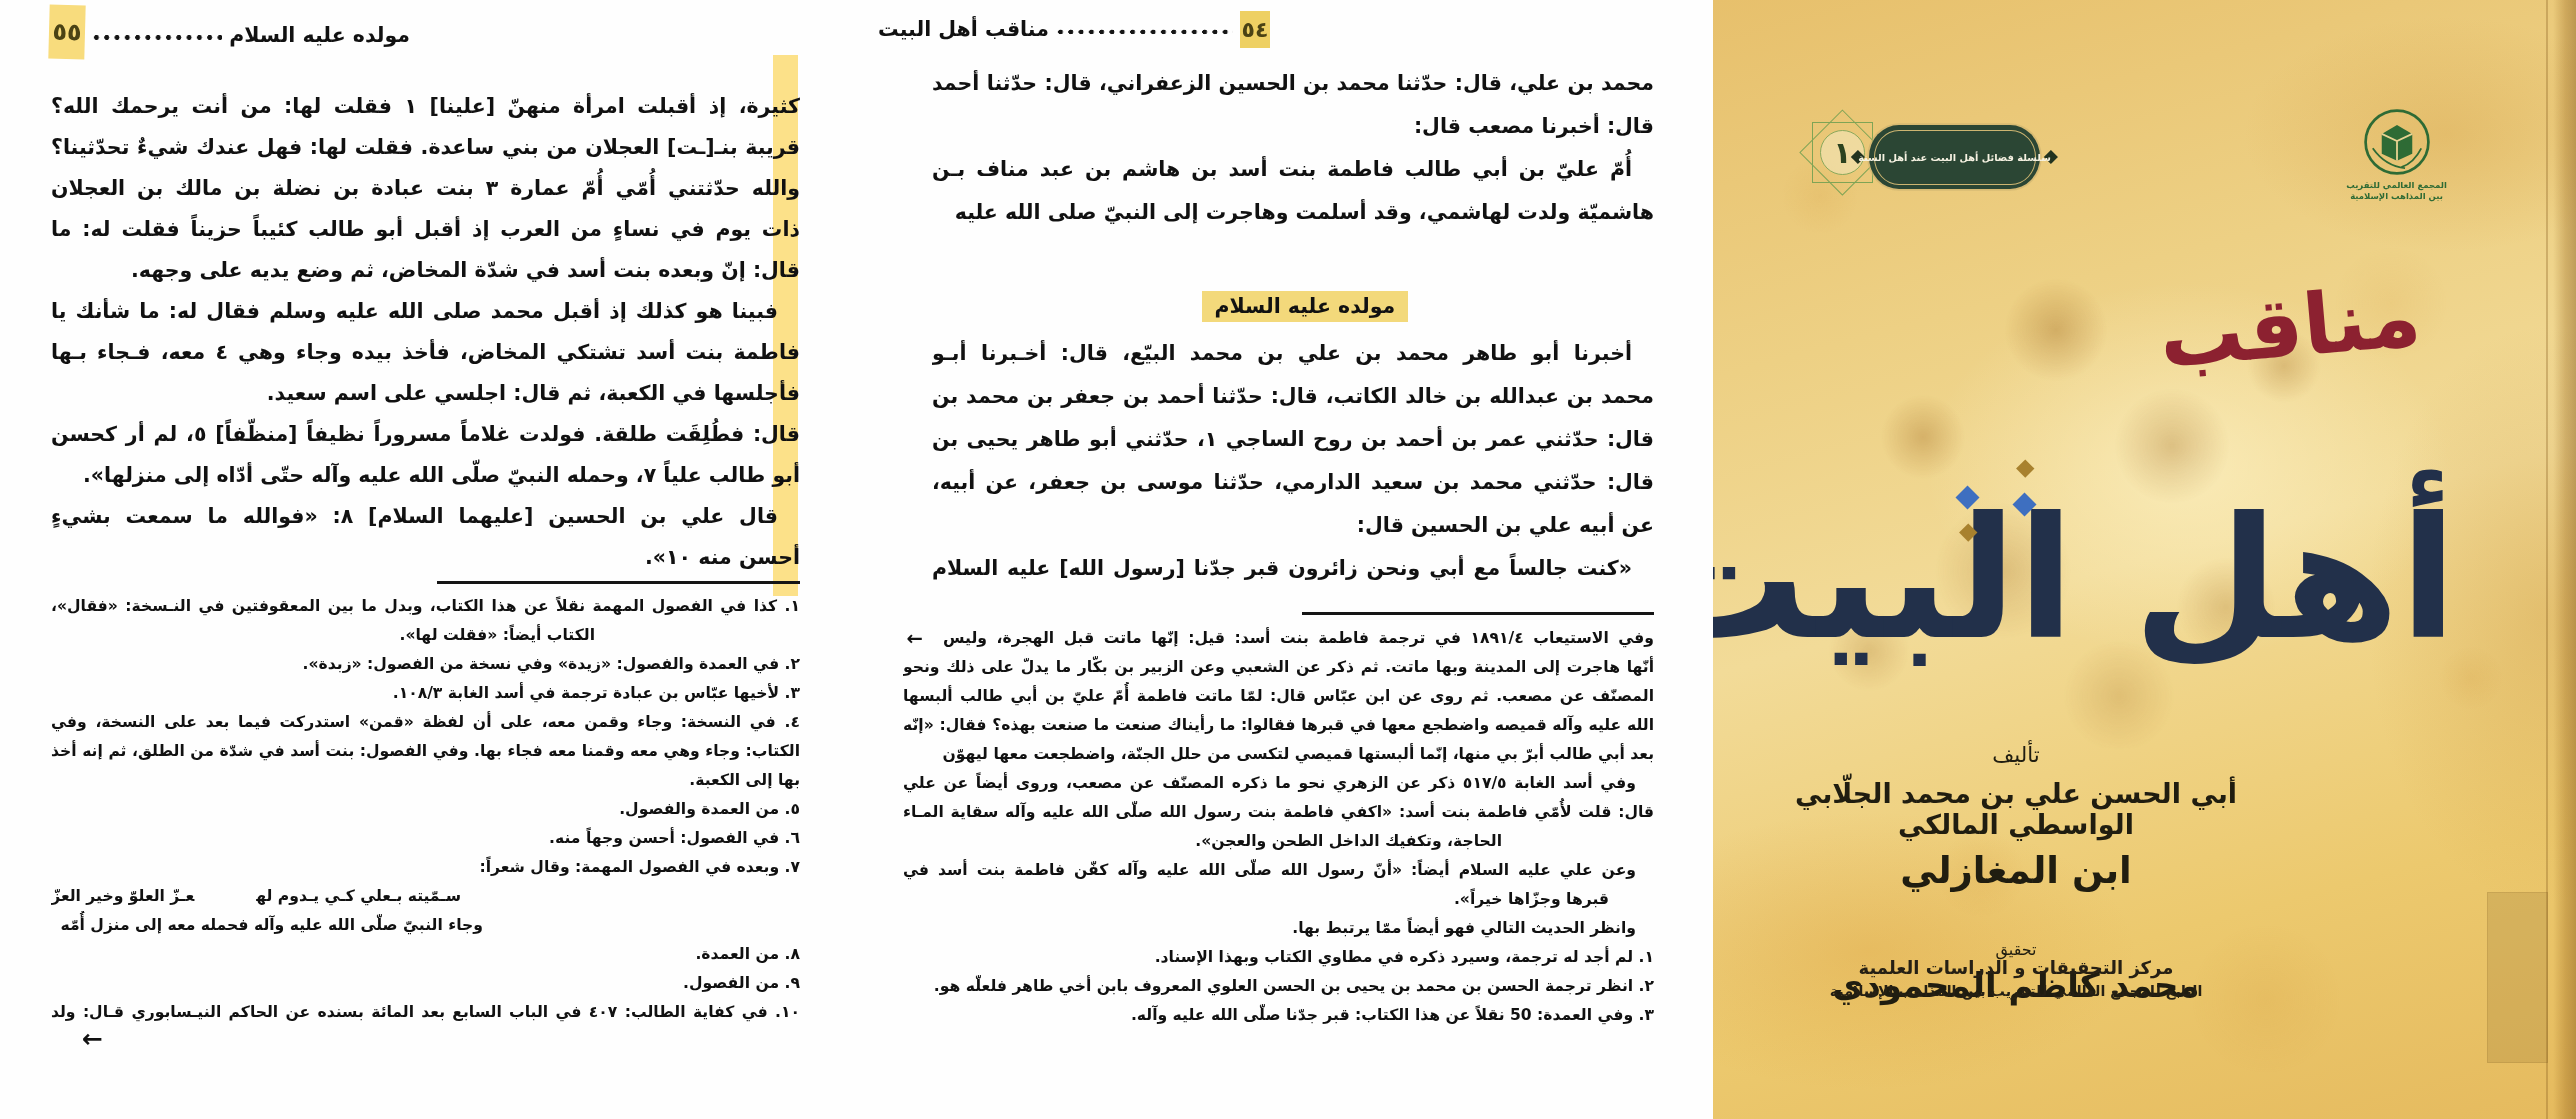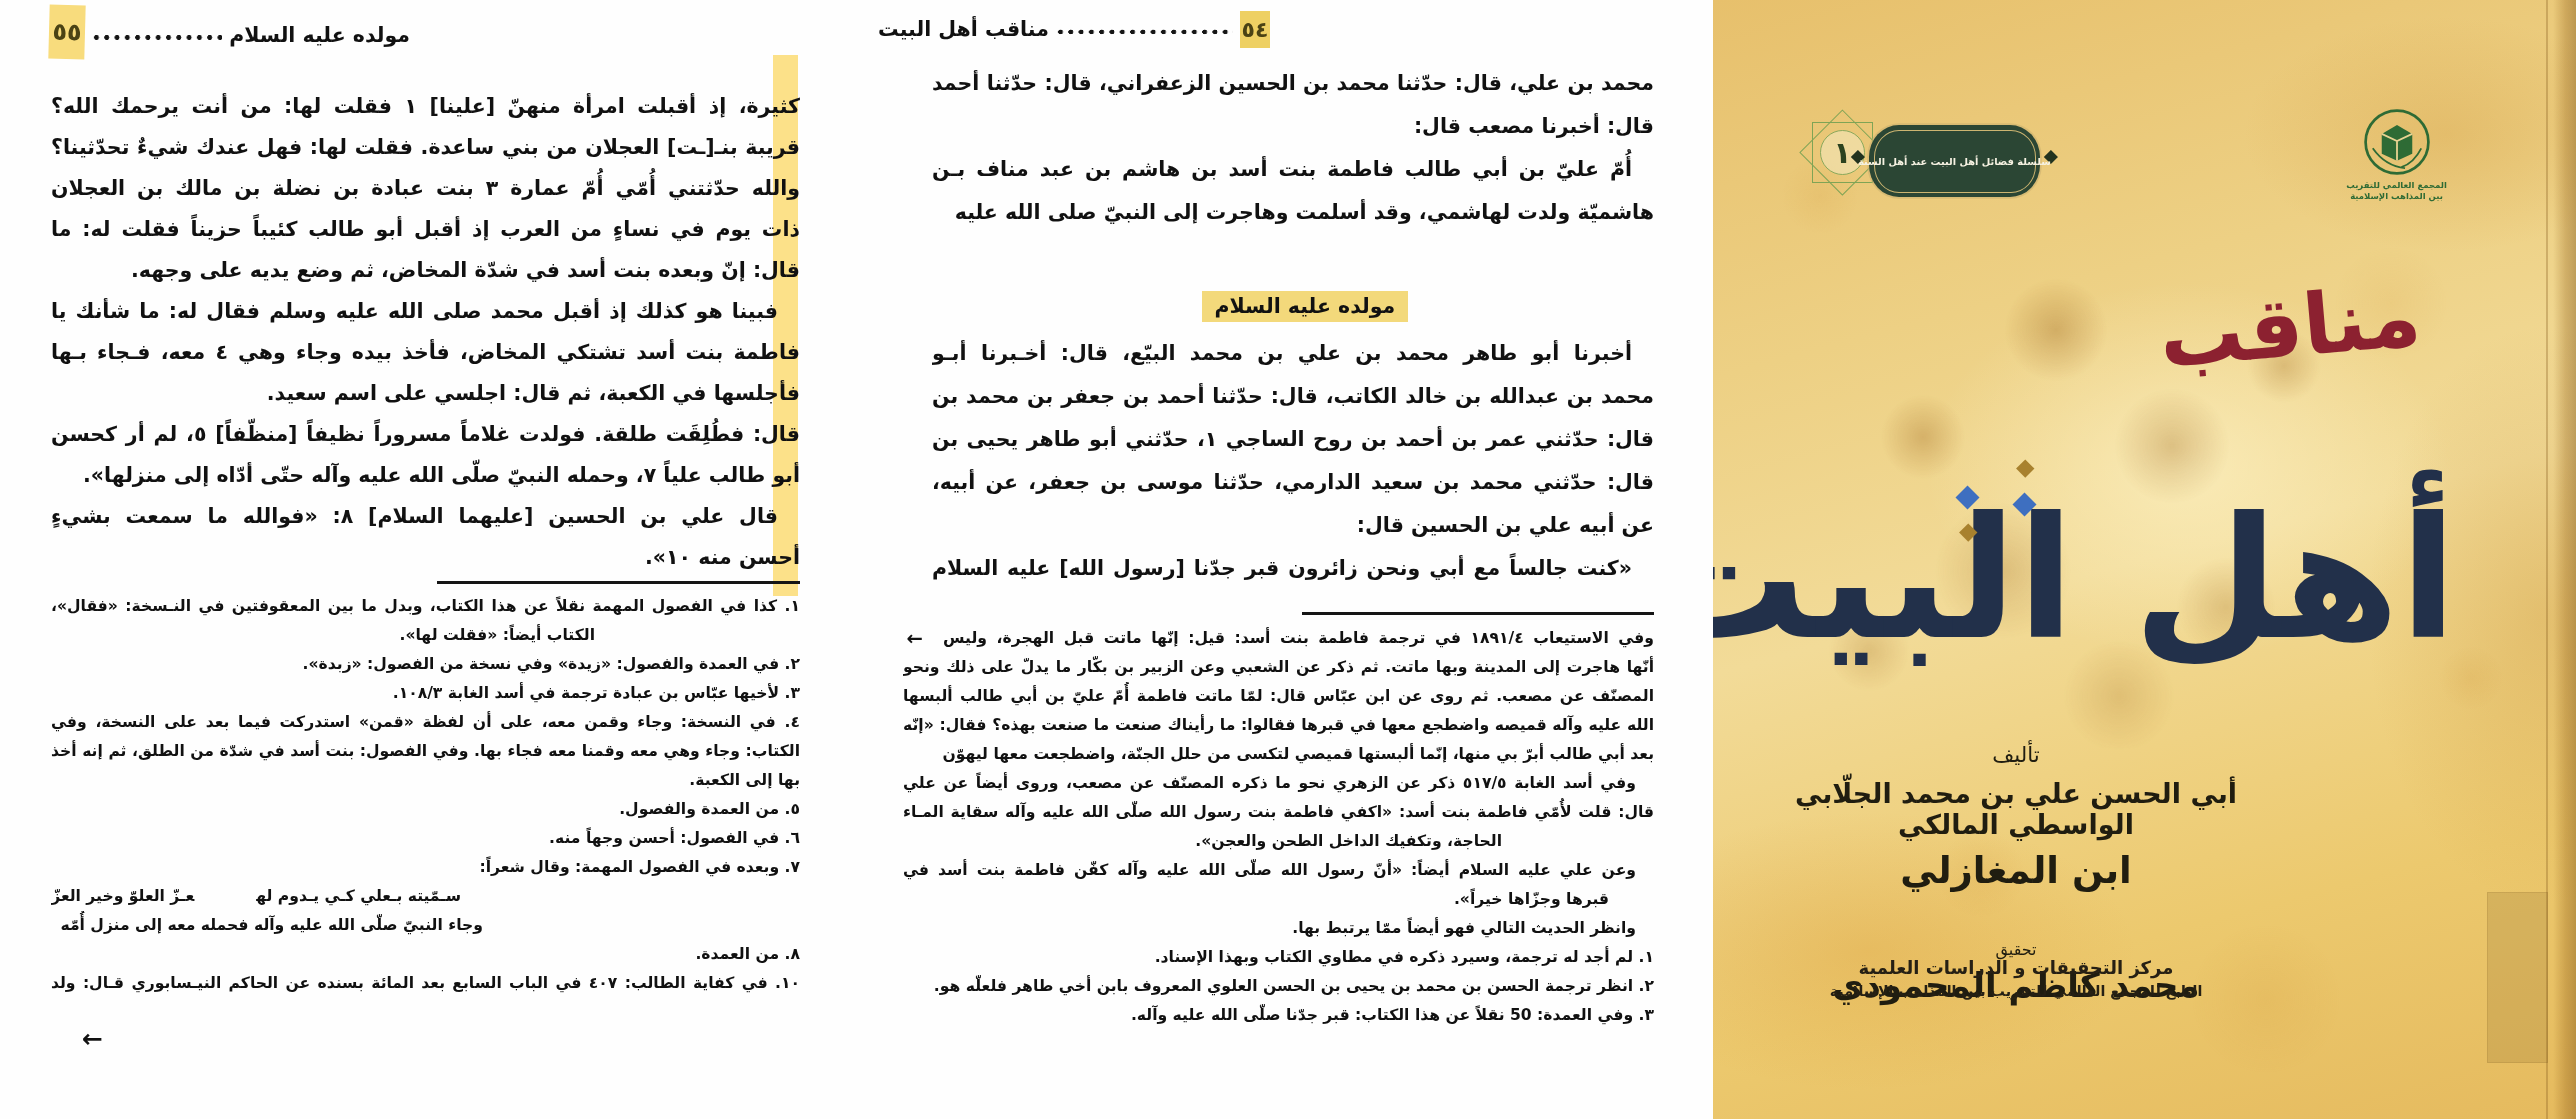--- a/index.html
+++ b/index.html
@@ -53,21 +53,21 @@
   .tape{position:absolute;left:774px;top:892px;width:59px;height:169px;background:rgba(140,110,45,.22);border:0.9px solid rgba(120,90,30,.15);}
   .ornament{position:absolute;left:49px;top:232px;width:651px;height:517px;filter:blur(0.9px);opacity:.85;background:
       radial-gradient(circle 76px at 294px 98px, rgba(172,122,50,.50), transparent 68%),
       radial-gradient(circle 62px at 161px 205px, rgba(172,122,50,.46), transparent 68%),
       radial-gradient(circle 85px at 410px 214px, rgba(172,122,50,.42), transparent 68%),
       radial-gradient(circle 54px at 522px 134px, rgba(172,122,50,.40), transparent 68%),
       radial-gradient(circle 98px at 241px 339px, rgba(176,128,56,.38), transparent 70%),
       radial-gradient(circle 71px at 464px 375px, rgba(176,128,56,.36), transparent 70%),
       radial-gradient(circle 58px at 107px 419px, rgba(176,128,56,.34), transparent 70%),
       radial-gradient(circle 80px at 357px 464px, rgba(176,128,56,.30), transparent 70%);}
-  .cartouche{position:absolute;left:156px;top:125px;width:171px;height:72px;background:#2b4634;
+  .cartouche{position:absolute;left:156px;top:125px;width:171px;height:64px;background:#2b4634;
     border-radius:30px/32px;box-shadow:0 0 0 1.8px rgba(201,174,109,.55);display:flex;align-items:center;justify-content:center;}
   .cartouche .inner{position:absolute;inset:4.5px;border:1.3px solid #cdb571;border-radius:25px/27px;}
   .cartouche .txt{position:relative;color:#f6f2e2;font-size:9.8px;font-weight:bold;letter-spacing:-0.3px;white-space:nowrap;direction:rtl;}
   .fin{position:absolute;width:9.8px;height:9.8px;background:#22331f;transform:rotate(45deg);top:27px;}
   .fin-l{left:-16px;} .fin-r{right:-16px;}
   .rosette{position:absolute;left:92px;top:115px;width:75px;height:75px;}
   .rosette .sq{position:absolute;inset:7.1px;border:1.8px solid #7fa455;}
   .rosette .sq2{transform:rotate(45deg);}
   .rosette .circ{position:absolute;inset:15px;border:1.8px solid #8aa95c;border-radius:50%;background:rgba(243,233,192,.55);}
   .rosette .num{position:absolute;inset:0;display:flex;align-items:center;justify-content:center;font-size:30px;font-weight:bold;color:#2c431f;}
@@ -121,20 +121,21 @@
         <div class="ln r">٣. لأخيها عبّاس بن عبادة ترجمة في أسد الغابة ١٠٨/٣.</div>
         <div class="ln j">٤. في النسخة: وجاء وقمن معه، على أن لفظة «قمن» استدركت فيما بعد على النسخة، وفي العـمدة نـقلاً عـن</div>
         <div class="ln j">الكتاب: وجاء وهي معه وقمنا معه فجاء بها. وفي الفصول: بنت أسد في شدّة من الطلق، ثم إنه أخذ بيدها وجاء</div>
         <div class="ln r">بها إلى الكعبة.</div>
         <div class="ln r">٥. من العمدة والفصول.</div>
         <div class="ln r">٦. في الفصول: أحسن وجهاً منه.</div>
         <div class="ln r">٧. وبعده في الفصول المهمة: وقال شعراً:</div>
         <div class="ln c" style="padding-right: 339px;"><span>سـمّيته بـعلي كـي يـدوم له</span><span style="margin-right: 62px;">عـزّ العلوّ وخير العزّ أدومه</span></div>
         <div class="ln c" style="padding-right: 317px;">وجاء النبيّ صلّى الله عليه وآله فحمله معه إلى منزل أُمّه قال علي...</div>
         <div class="ln r">٨. من العمدة.</div>
+        <div class="ln r">٩. من الفصول.</div>
         <div class="ln j">١٠. في كفاية الطالب: ٤٠٧ في الباب السابع بعد المائة بسنده عن الحاكم النيـسابوري قـال: ولد أمير المـؤمنين</div>
       </div>
     <div class="arrow-bottom" style="left:82px;top:1024px;">←</div>
   </div>
 
   <div class="page page-right">
     <div class="hdr" style="left:22px;top:10.7px;width:392px;">
       <span class="pgnum pgnum-r">٥٤</span>
       <span class="dots"></span>
       <span class="hdr-title">مناقب أهل البيت</span>

